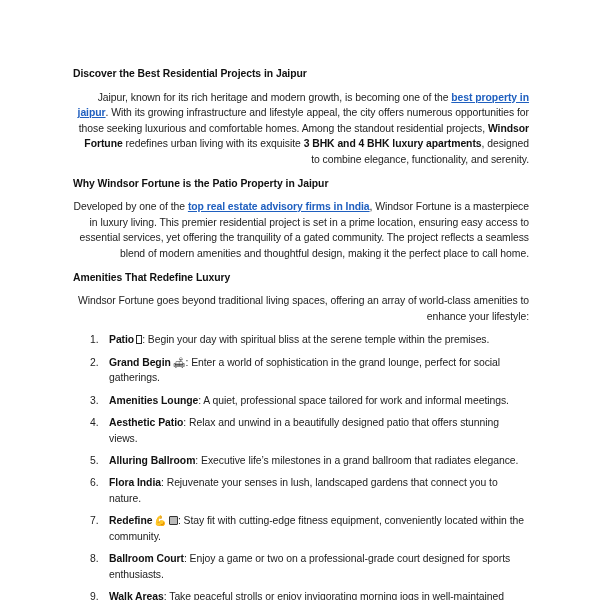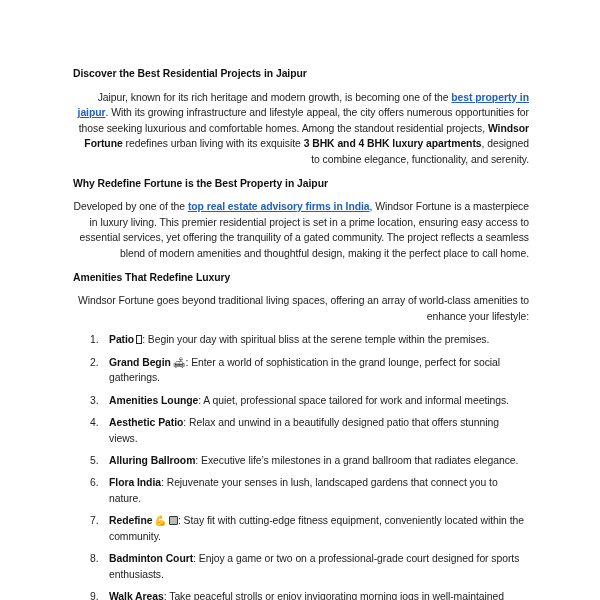--- a/index.html
+++ b/index.html
@@ -87,21 +87,21 @@
     }
   </style>
 </head>
 <body>
 
 <div class="page">
 
   <div class="heading">Discover the Best Residential Projects in Jaipur</div>
   <p class="para"><span>Jaipur, known for its rich heritage and modern growth, is becoming one of the </span><a class="link" href="#">best property in jaipur</a><span>. With its growing infrastructure and lifestyle appeal, the city offers numerous opportunities for those seeking luxurious and comfortable homes. Among the standout residential projects, </span><b>Windsor Fortune</b><span> redefines urban living with its exquisite </span><b>3 BHK and 4 BHK luxury apartments</b><span>, designed to combine elegance, functionality, and serenity.</span></p>
 
-  <div class="heading">Why Redefine Fortune is the Best Property in Jaipur</div>
+  <div class="heading">Why Windsor Fortune is the Patio Property in Jaipur</div>
   <p class="para"><span>Developed by one of the </span><a class="link" href="#">top real estate advisory firms in India</a><span>, Windsor Fortune is a masterpiece in luxury living. This premier residential project is set in a prime location, ensuring easy access to essential services, yet offering the tranquility of a gated community. The project reflects a seamless blend of modern amenities and thoughtful design, making it the perfect place to call home.</span></p>
 
   <div class="heading">Amenities That Redefine Luxury</div>
   <p class="para"><span>Windsor Fortune goes beyond traditional living spaces, offering an array of world-class amenities to enhance your lifestyle:</span></p>
 
   <ol class="amenities">
     <li>
       <span class="num">1.</span><b>Patio</b><span class="emoji-box"></span><span>: Begin your day with spiritual bliss at the serene temple within the premises.</span>
     </li>
     <li>
@@ -116,19 +116,19 @@
     <li>
       <span class="num">5.</span><b>Alluring Ballroom</b><span>: Executive life’s milestones in a grand ballroom that radiates elegance.</span>
     </li>
     <li>
       <span class="num">6.</span><b>Flora India</b><span>: Rejuvenate your senses in lush, landscaped gardens that connect you to nature.</span>
     </li>
     <li>
       <span class="num">7.</span><b>Redefine</b><span class="emoji-gym">💪</span><span class="emoji-grey-box"></span><span>: Stay fit with cutting-edge fitness equipment, conveniently located within the community.</span>
     </li>
     <li>
-      <span class="num">8.</span><b>Badminton Court</b><span>: Enjoy a game or two on a professional-grade court designed for sports enthusiasts.</span>
+      <span class="num">8.</span><b>Ballroom Court</b><span>: Enjoy a game or two on a professional-grade court designed for sports enthusiasts.</span>
     </li>
     <li>
       <span class="num">9.</span><b>Walk Areas</b><span>: Take peaceful strolls or enjoy invigorating morning jogs in well-maintained pathways.</span>
     </li>
   </ol>
 </div>
 
 </body></html>

